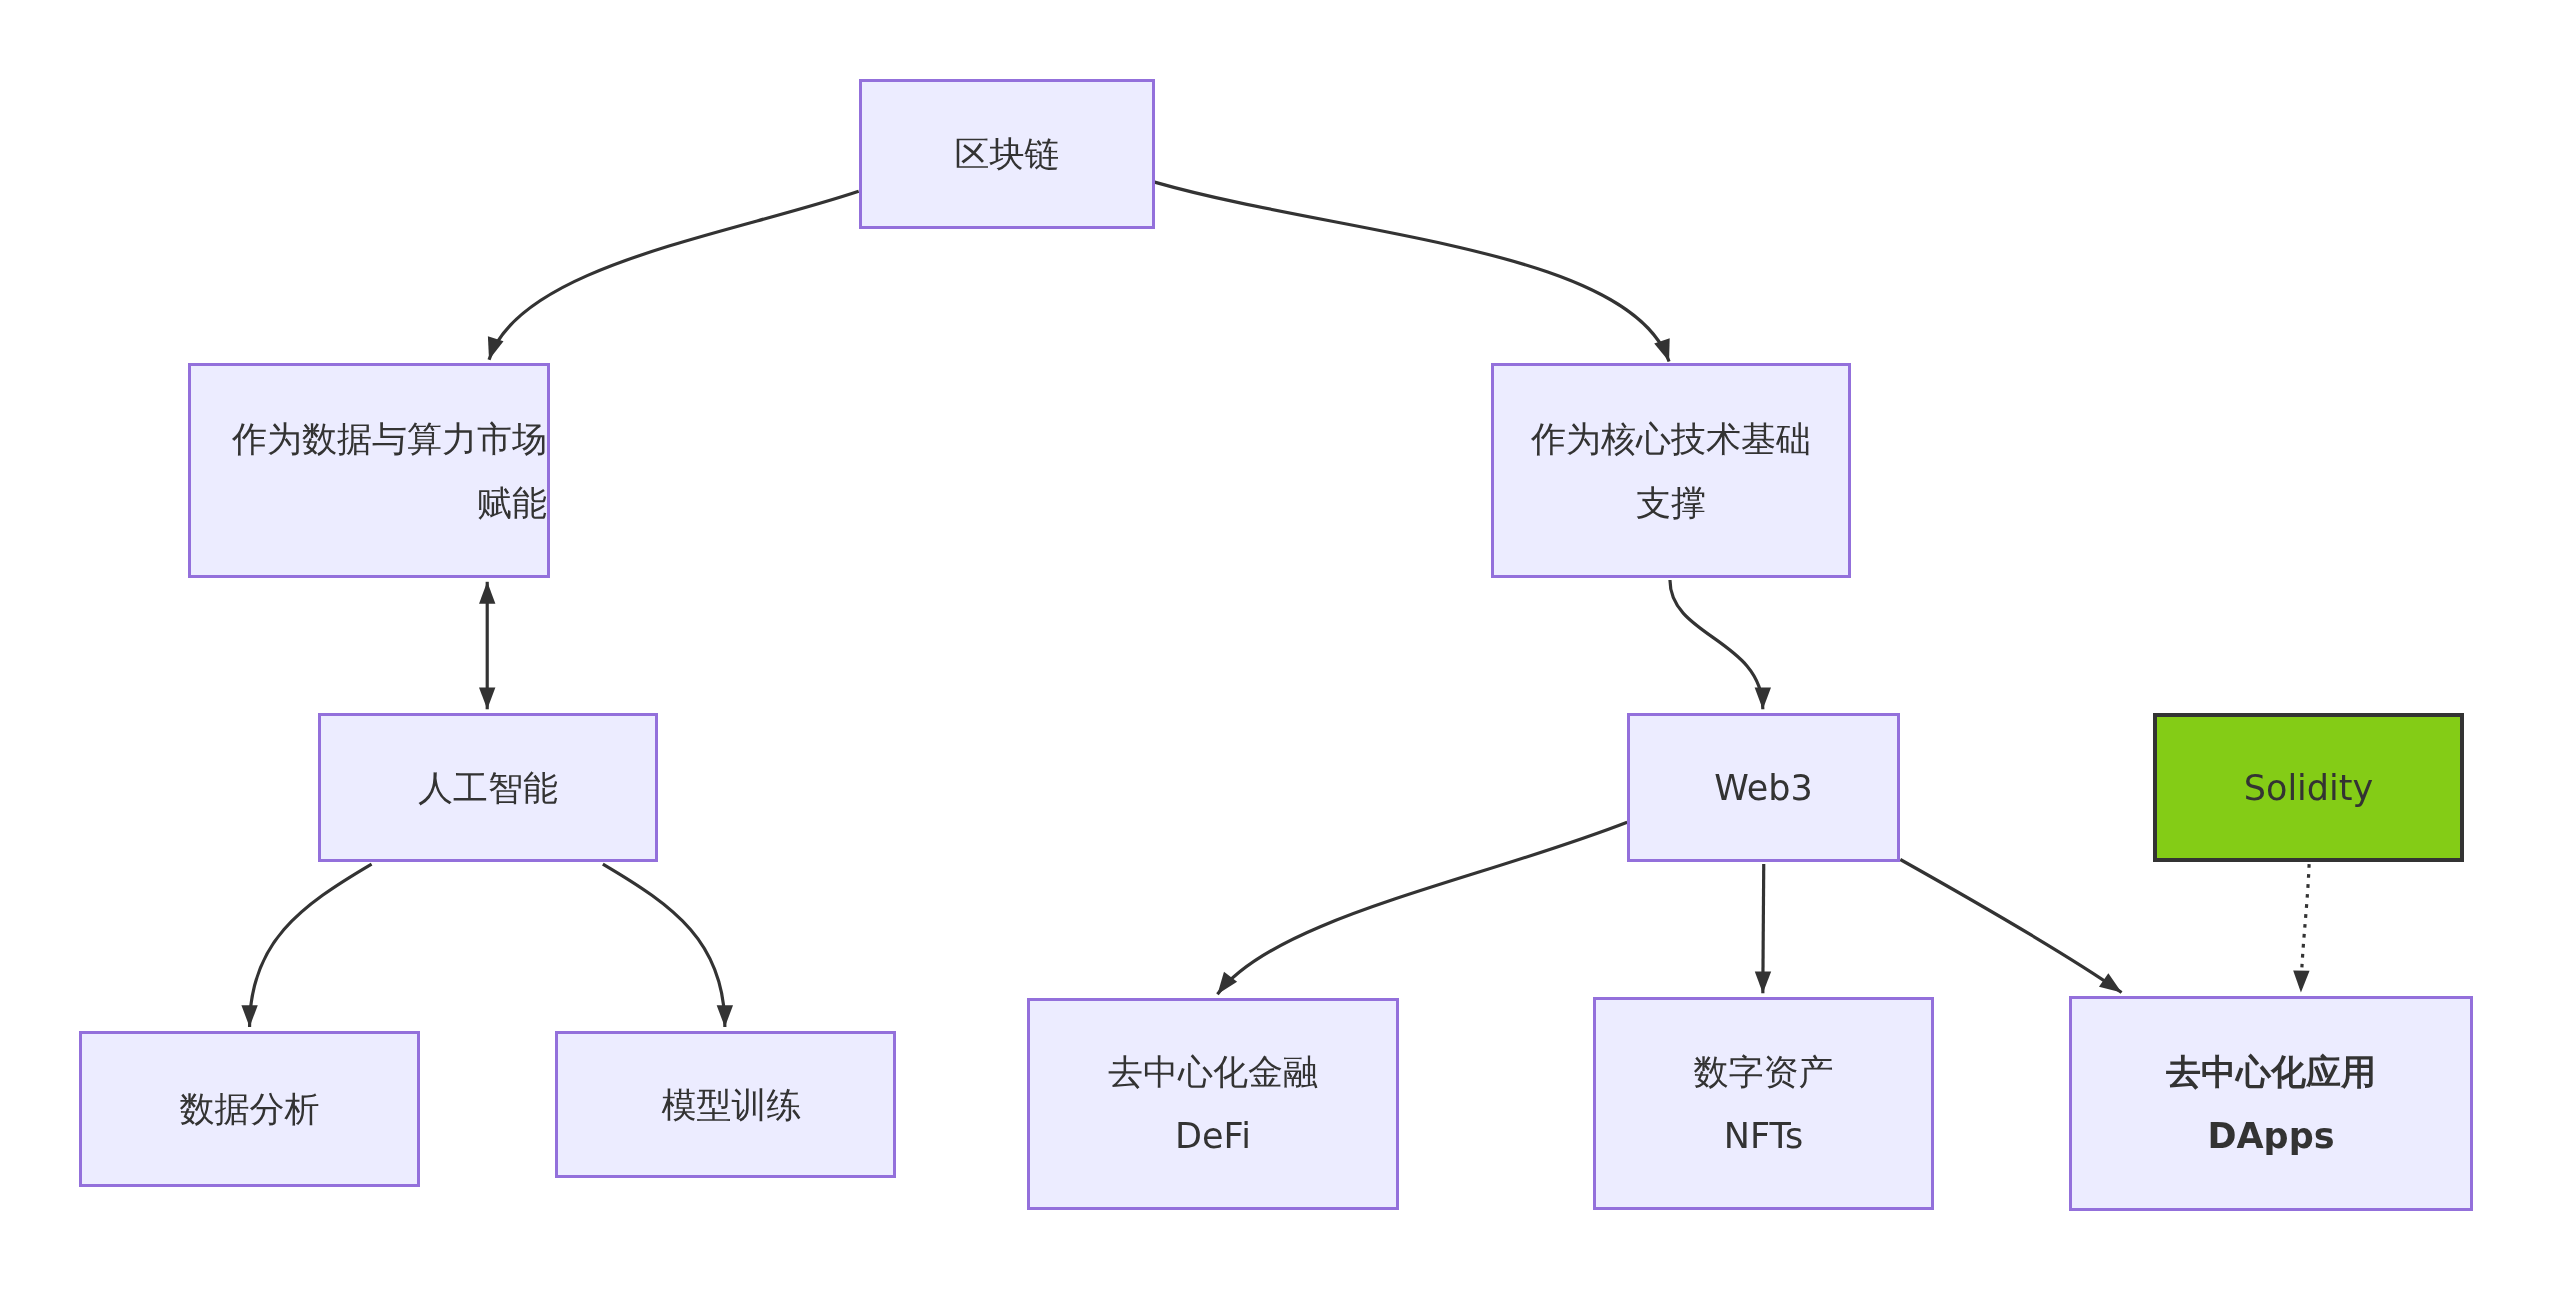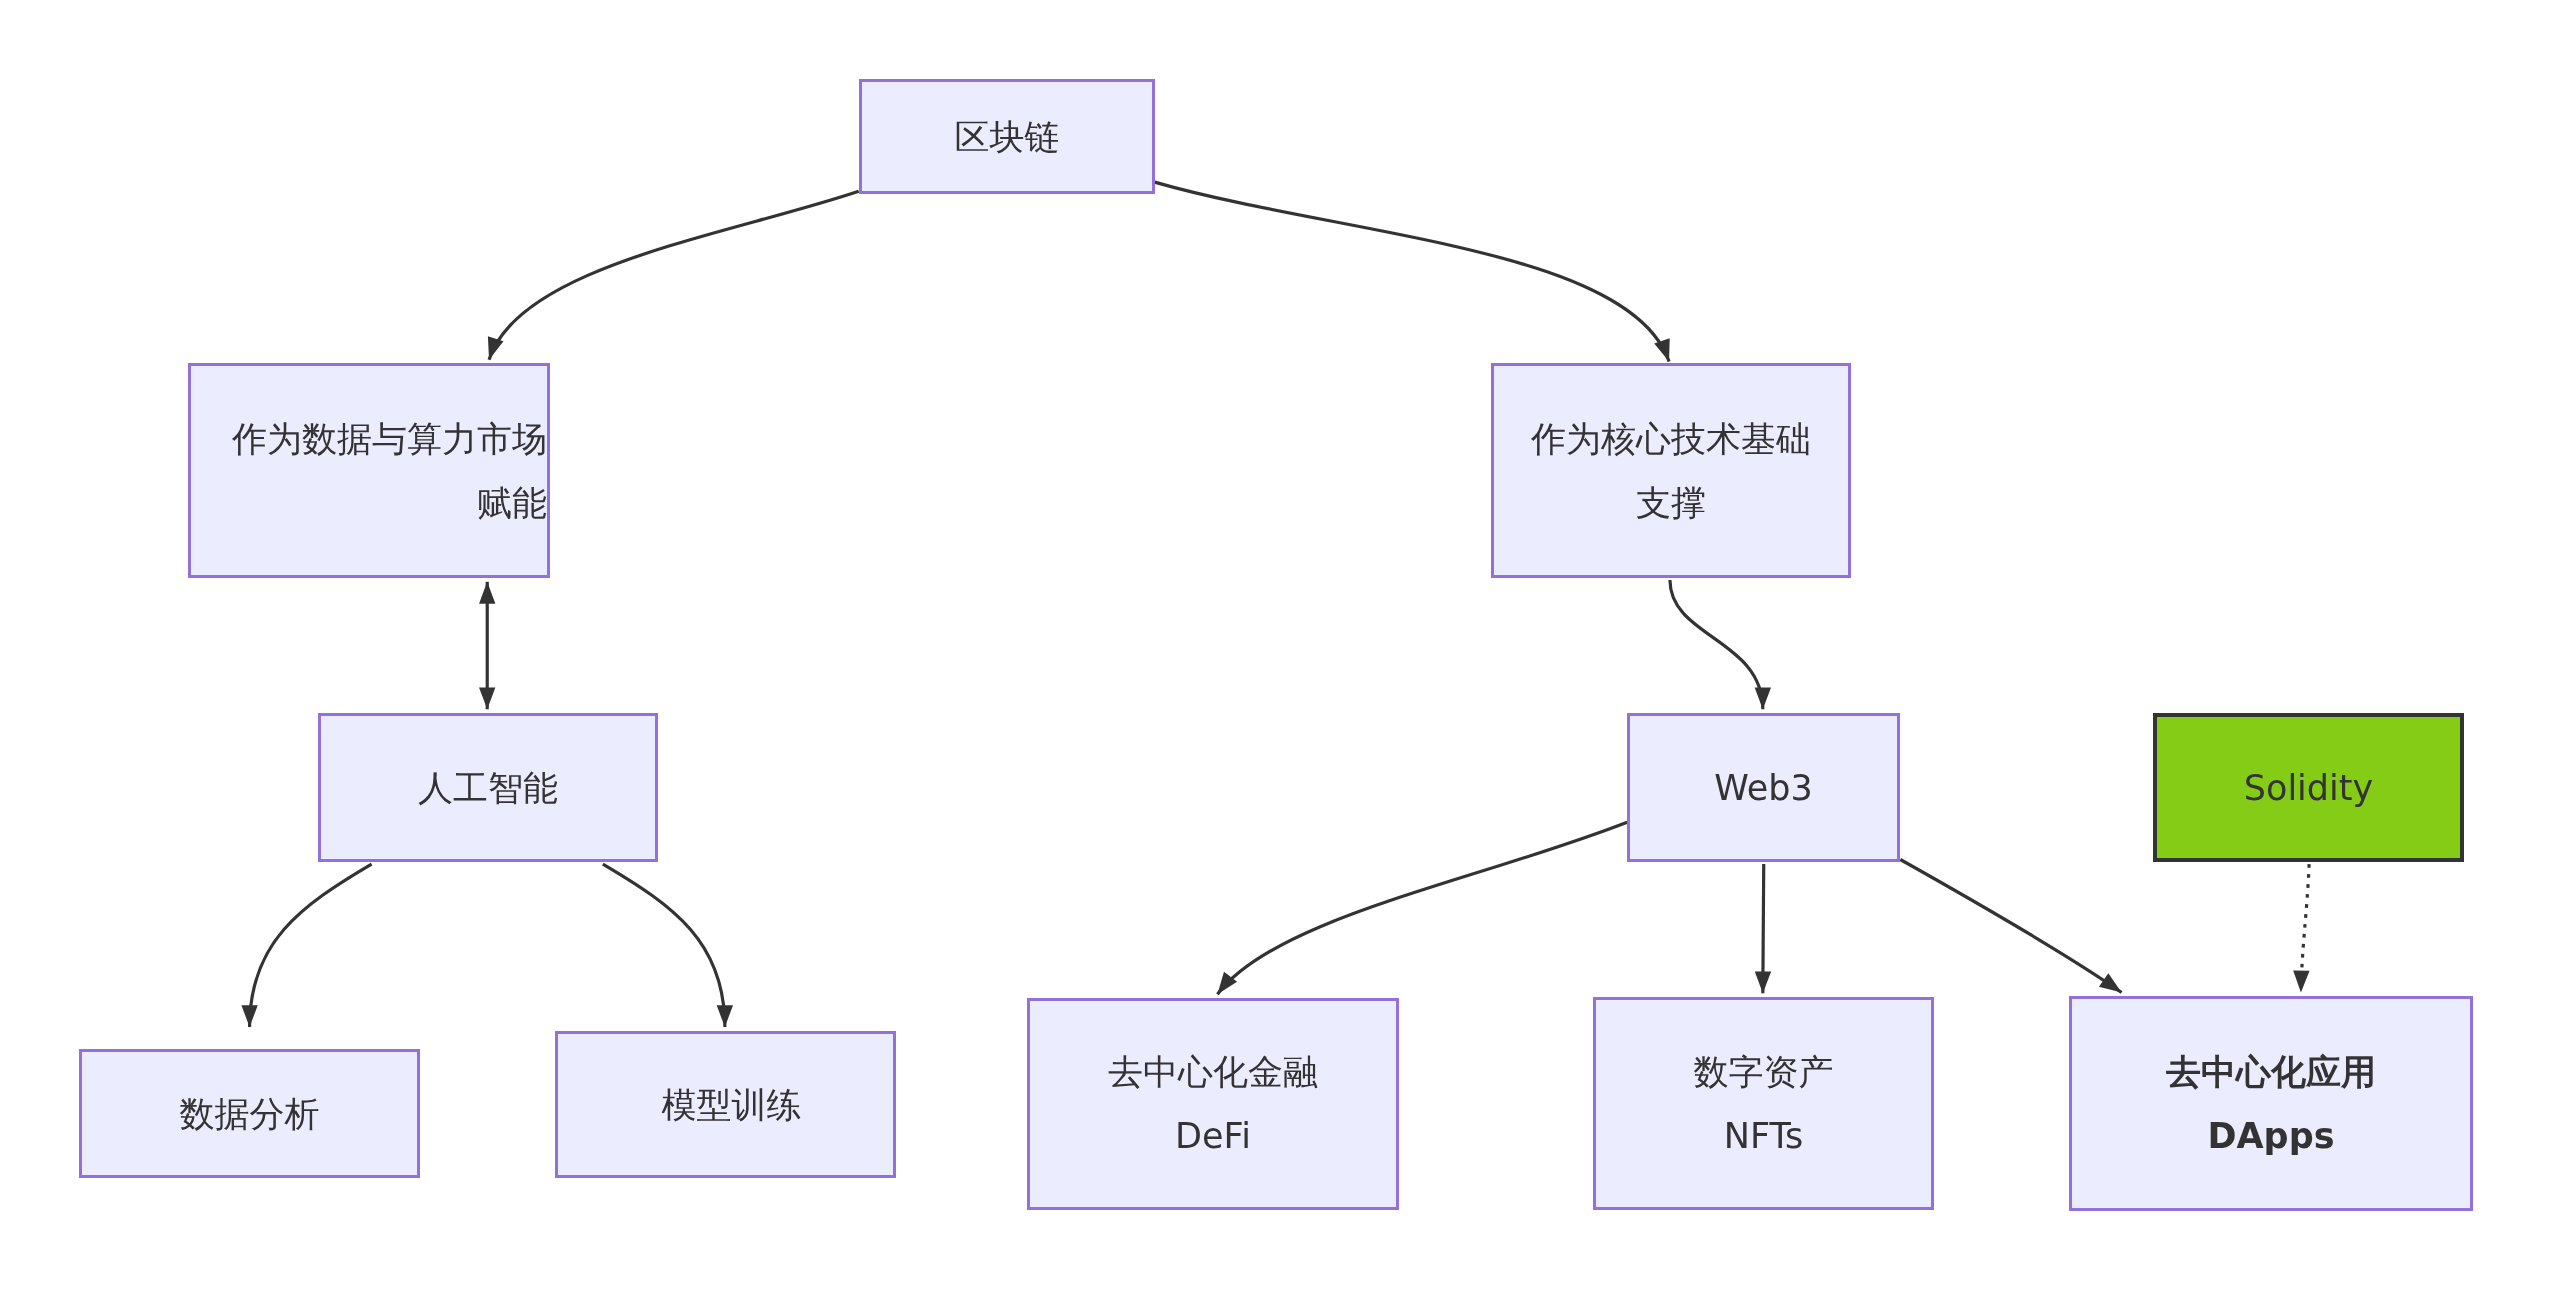--- a/index.html
+++ b/index.html
@@ -60,21 +60,21 @@
     <path class="edge" d="M 535 639 L 535 779" marker-start="url(#arrow)" marker-end="url(#arrow)"></path>
     <path class="edge" d="M 1834 637 C 1834 700, 1936 702, 1936 779" marker-end="url(#arrow)"></path>
     <path class="edge" d="M 408 949 C 330 995, 274 1035, 274 1128" marker-end="url(#arrow)"></path>
     <path class="edge" d="M 662 949 C 740 995, 796 1035, 796 1128" marker-end="url(#arrow)"></path>
     <path class="edge" d="M 1787 903 C 1620 968, 1400 1008, 1337 1092" marker-end="url(#arrow)"></path>
     <path class="edge" d="M 1937 949 L 1936 1091" marker-end="url(#arrow)"></path>
     <path class="edge" d="M 2087 944 C 2160 985, 2270 1048, 2330 1090" marker-end="url(#arrow)"></path>
     <path class="edge dashed" d="M 2536 949 C 2534 1000, 2528 1040, 2527 1090" marker-end="url(#arrow)"></path>
   </svg>
 
-  <div class="node" style="left:859px; top:79px; width:296px; height:115px;">
+  <div class="node" style="left:859px; top:79px; width:296px; height:150px;">
     <span>区块链</span>
   </div>
 
   <div class="node" style="left:188px; top:363px; width:362px; height:215px;align-items:flex-end;">
     <span>作为数据与算力市场</span>
     <span>赋能</span>
   </div>
 
   <div class="node" style="left:318px; top:713px; width:340px; height:149px;">
     <span>人工智能</span>
@@ -86,21 +86,21 @@
   </div>
 
   <div class="node" style="left:1627px; top:713px; width:273px; height:149px;">
     <span>Web3</span>
   </div>
 
   <div class="node highlight" style="left:2153px; top:713px; width:311px; height:149px;">
     <span>Solidity</span>
   </div>
 
-  <div class="node" style="left:79px; top:1031px; width:341px; height:129px;margin-top:18px;">
+  <div class="node" style="left:79px; top:1031px; width:341px; height:156px;">
     <span>数据分析</span>
   </div>
 
   <div class="node" style="left:555px; top:1031px; width:341px; height:147px;padding-left:12px;">
     <span>模型训练</span>
   </div>
 
   <div class="node" style="left:1593px; top:997px; width:341px; height:213px;">
     <span>数字资产</span>
     <span>NFTs</span>

